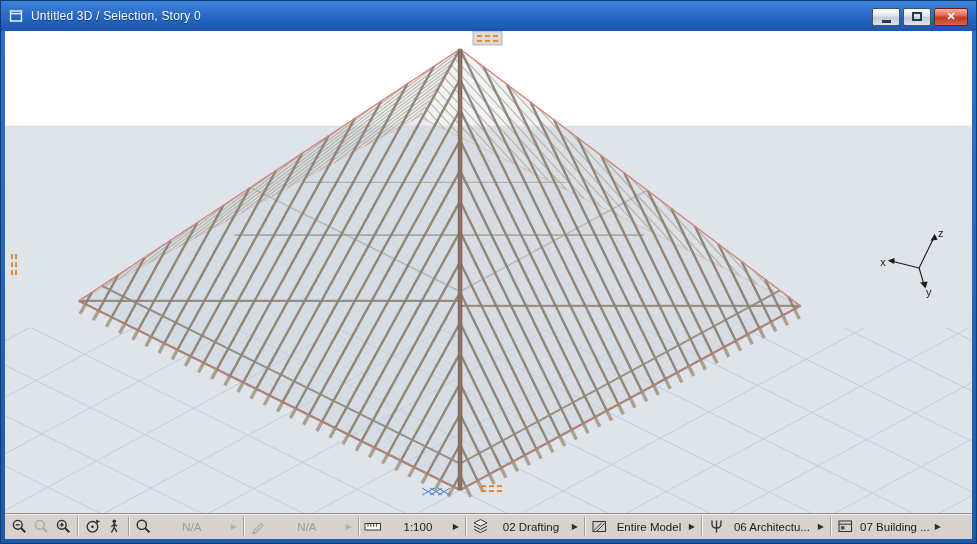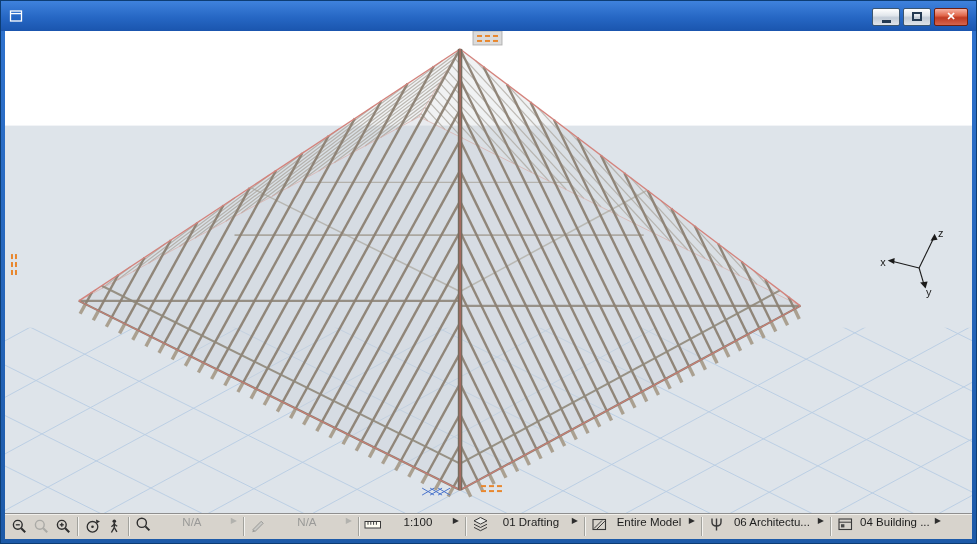--- a/index.html
+++ b/index.html
@@ -27,39 +27,40 @@
   .content{flex:1;display:flex;flex-direction:column;margin:0 4px;min-height:0}
   .viewport{flex:1;background:#fff;overflow:hidden;position:relative}
   .viewport svg{display:block;width:100%;height:100%}
 
   
   .statusbar{height:26px;background:#d7d3cc;border-top:1px solid #8f8f8f;
     box-shadow:inset 0 1px 0 #f2f0ec;display:flex;align-items:center;
     padding:0 3px;font-size:11.5px;color:#1d1d1d;white-space:nowrap}
   .sb-btn{width:22px;height:22px;display:flex;align-items:center;justify-content:center;flex:0 0 auto}
   .sb-sep{width:1px;height:19px;background:#a2a29d;margin:0 3px;box-shadow:1px 0 0 #f4f3f0;flex:0 0 auto}
-  .sb-popup{display:flex;align-items:flex-start;height:22px;flex:0 0 auto}
+  .sb-popup{display:flex;align-items:center;height:22px;flex:0 0 auto}
   .sb-popup .ic{width:22px;display:flex;justify-content:center;flex:0 0 auto}
   .sb-label{flex:1;text-align:center;overflow:hidden;padding:0 2px}
   .sb-arrow{font-size:8px;margin:0 3px 0 1px;color:#2e2e2e;flex:0 0 auto}
   .gray{color:#9a9a98}
   .gray-arrow{color:#b2b2ae}
   .w-zoom{width:108px}.w-pen{width:108px}.w-scale{width:100px}.w-layer{width:112px}
   .w-model{width:110px}.w-mvo{width:122px}.w-ren{width:110px}
 </style>
 </head>
 <body>
 
 <div class="window">
 
   <div class="titlebar">
     <svg class="app-icon" viewBox="0 0 15 14">
       <rect x="1.5" y="2" width="11" height="10" fill="none" stroke="#ffffff" stroke-width="1.3"></rect>
       <line x1="1.5" y1="4.6" x2="12.5" y2="4.6" stroke="#ffffff" stroke-width="1.3"></line>
     </svg>
+    <span class="title-text">Untitled 3D / Selection, Story 0</span>
     <div class="win-btns">
       <div class="wb">
           <div class="g-min"></div>
         </div>
       <div class="wb">
           <div class="g-max"></div>
         </div>
       <div class="wb close">
           <span>✕</span>
         </div>
@@ -442,21 +443,21 @@
       <div class="sb-sep"></div>
 
       <div class="sb-popup w-layer">
         <span class="ic">
             <svg width="17" height="17" viewBox="0 0 17 17">
           <path d="M8.5 1.5 L15 4.8 L8.5 8.1 L2 4.8 Z" fill="#e9e9e6" stroke="#3a3a3a" stroke-width="1"></path>
           <path d="M2 8.2 L8.5 11.5 L15 8.2" fill="none" stroke="#3a3a3a" stroke-width="1"></path>
           <path d="M2 11.4 L8.5 14.7 L15 11.4" fill="none" stroke="#3a3a3a" stroke-width="1"></path>
         </svg>
           </span>
-        <span class="sb-label">01 Drafting</span>
+        <span class="sb-label">02 Drafting</span>
         <span class="sb-arrow">▶</span>
       </div>
 
       <div class="sb-sep"></div>
 
       <div class="sb-popup w-model">
         <span class="ic">
             <svg width="17" height="17" viewBox="0 0 17 17">
           <rect x="2" y="3.5" width="12.5" height="10" fill="none" stroke="#3a3a3a" stroke-width="1.1"></rect>
           <line x1="3" y1="12.5" x2="11" y2="4.5" stroke="#3a3a3a"></line>
@@ -484,19 +485,19 @@
       <div class="sb-sep"></div>
 
       <div class="sb-popup w-ren">
         <span class="ic">
             <svg width="17" height="17" viewBox="0 0 17 17">
           <rect x="2" y="3" width="12.5" height="10.5" fill="none" stroke="#3a3a3a" stroke-width="1.1"></rect>
           <line x1="2" y1="6.2" x2="14.5" y2="6.2" stroke="#3a3a3a"></line>
           <rect x="4" y="8.2" width="3.4" height="3.2" fill="#4a4a4a"></rect>
         </svg>
           </span>
-        <span class="sb-label">04 Building ...</span>
+        <span class="sb-label">07 Building ...</span>
         <span class="sb-arrow">▶</span>
       </div>
 
     </div>
   </div>
 </div>
 
 </body></html>

